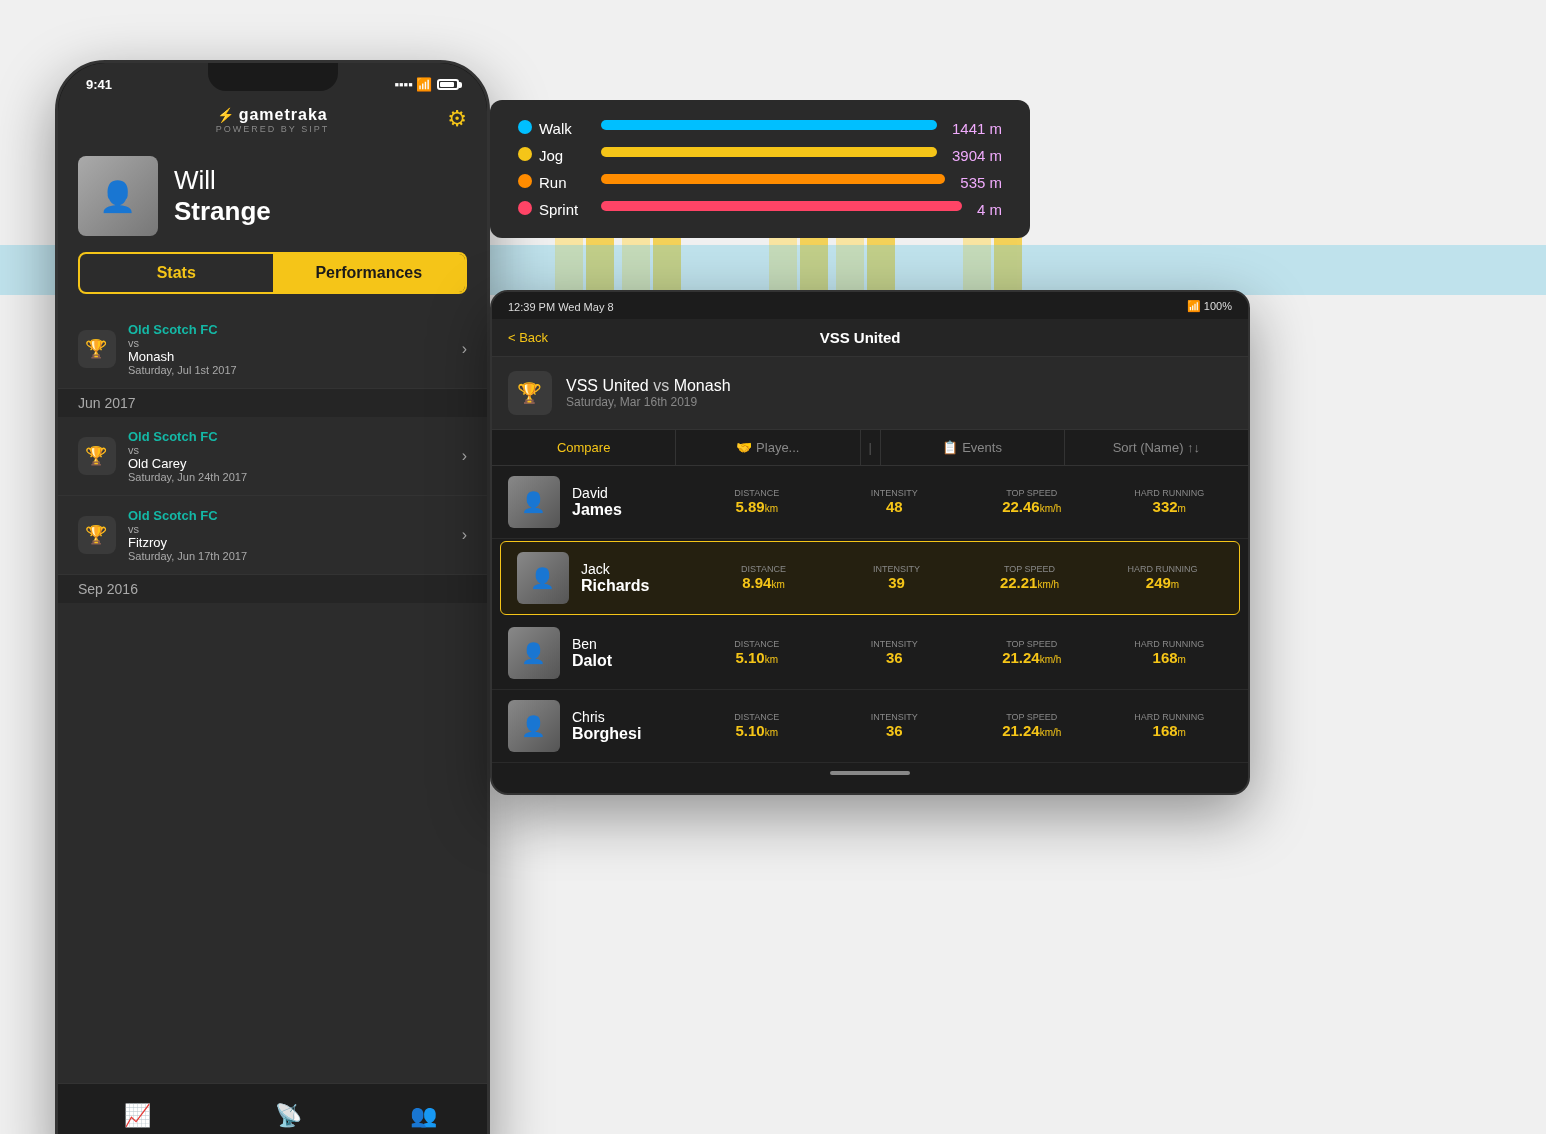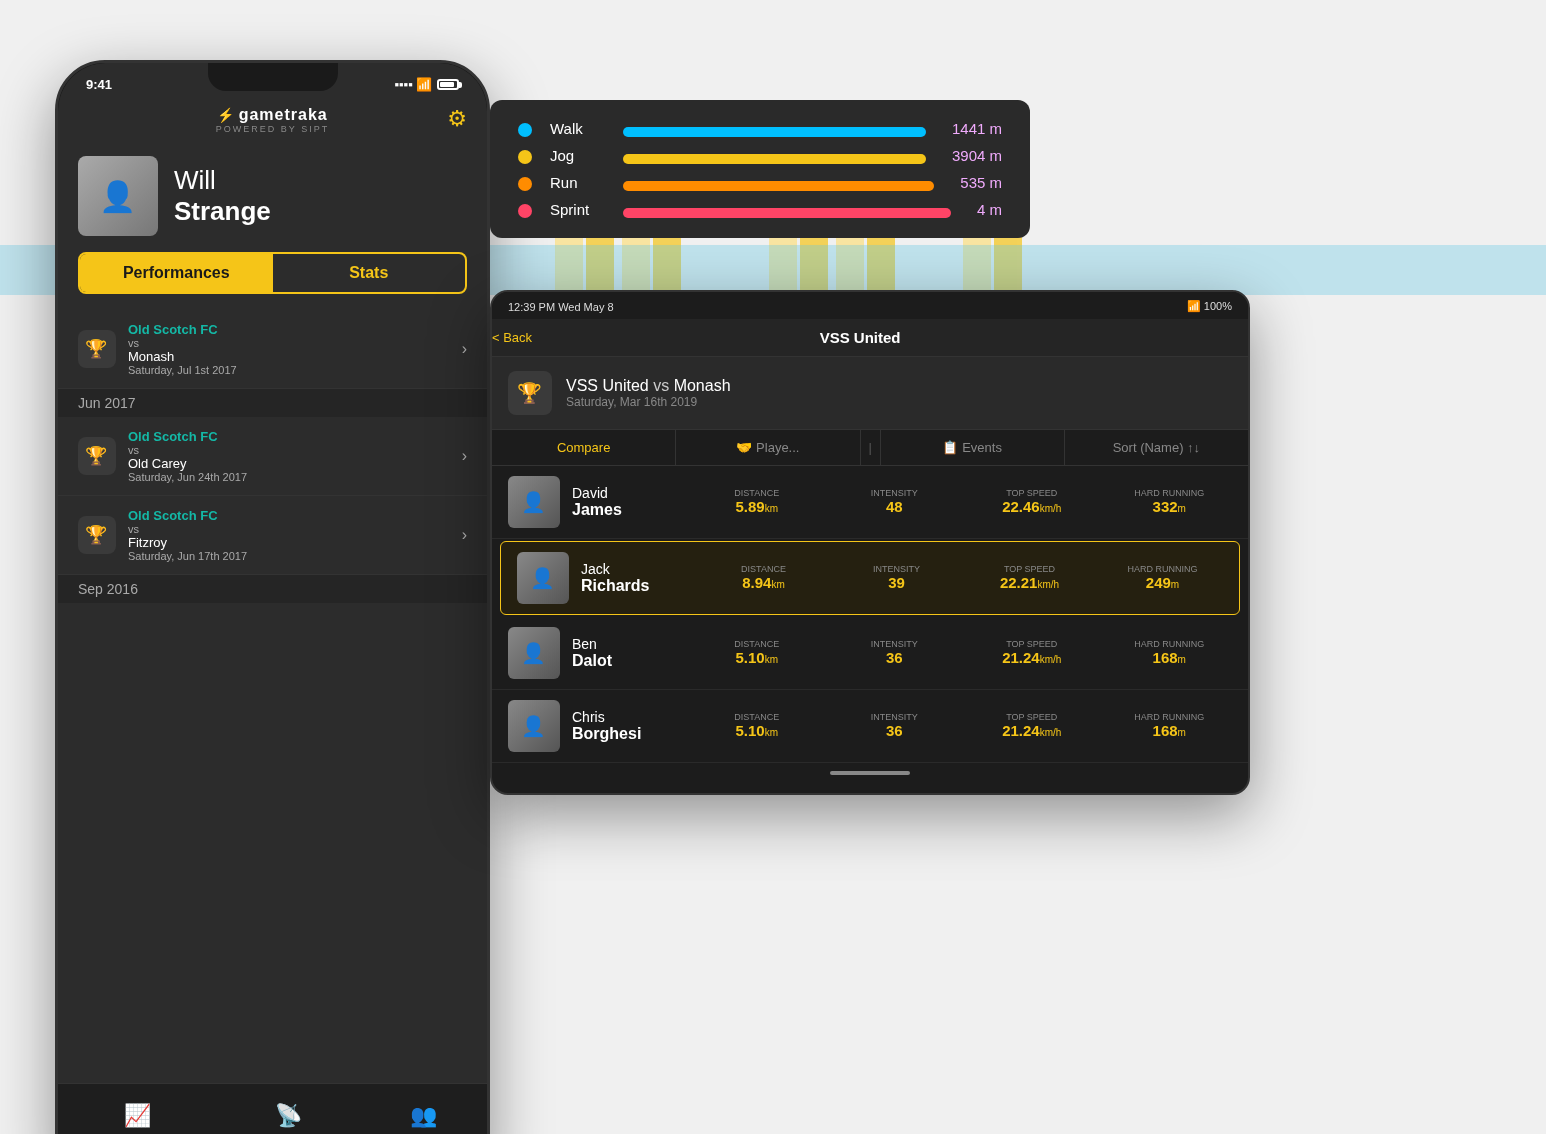--- a/index.html
+++ b/index.html
@@ -40,23 +40,23 @@
       top: 100px;
       left: 490px;
       background: #2a2a2a;
       border-radius: 12px;
       padding: 20px 28px;
       z-index: 10;
       min-width: 540px;
     }
     .activity-row {
       display: flex;
-      align-items: flex-end;
+      align-items: flex-start;
       margin-bottom: 10px;
-      gap: 18px;
+      gap: 7px;
     }
     .activity-row:last-child { margin-bottom: 0; }
     .activity-dot {
       width: 14px; height: 14px;
       border-radius: 50%;
       flex-shrink: 0;
     }
     .activity-label {
       color: #fff;
       font-size: 15px;
@@ -368,21 +368,21 @@
       display: flex;
       justify-content: space-between;
       align-items: center;
       padding: 8px 16px 6px;
       background: #1c1c1c;
       color: #ddd;
       font-size: 11px;
     }
     .tablet-header {
       display: flex;
-      padding: 10px 0;
+      padding: 10px 16px;
       background: #252525;
       border-bottom: 1px solid #333;
     }
     .back-btn {
       color: #f5c518;
       font-size: 13px;
       display: flex;
       align-items: center;
       gap: 4px;
       cursor: pointer;
@@ -618,22 +618,22 @@
       <div class="player-avatar">
         <div class="avatar-placeholder">👤</div>
       </div>
       <div class="player-name">
         <div class="player-first">Will</div>
         <div class="player-last">Strange</div>
       </div>
     </div>
 
     <div class="phone-tabs">
+      <div class="phone-tab inactive">Stats</div>
       <div class="phone-tab active">Performances</div>
-      <div class="phone-tab inactive">Stats</div>
     </div>
 
 
     <div class="match-row">
       <div class="match-icon">🏆</div>
       <div class="match-info">
         <div class="match-home">Old Scotch FC</div>
         <div class="match-vs">vs</div>
         <div class="match-away">Monash</div>
         <div class="match-date">Saturday, Jul 1st 2017</div>

